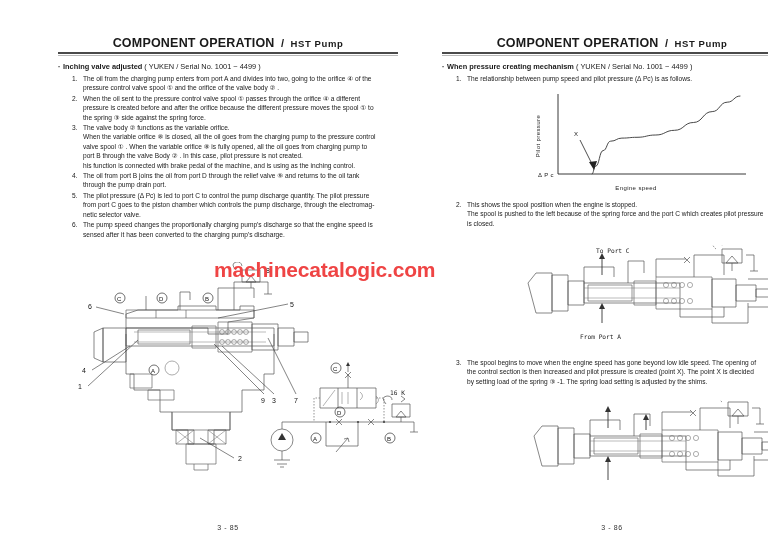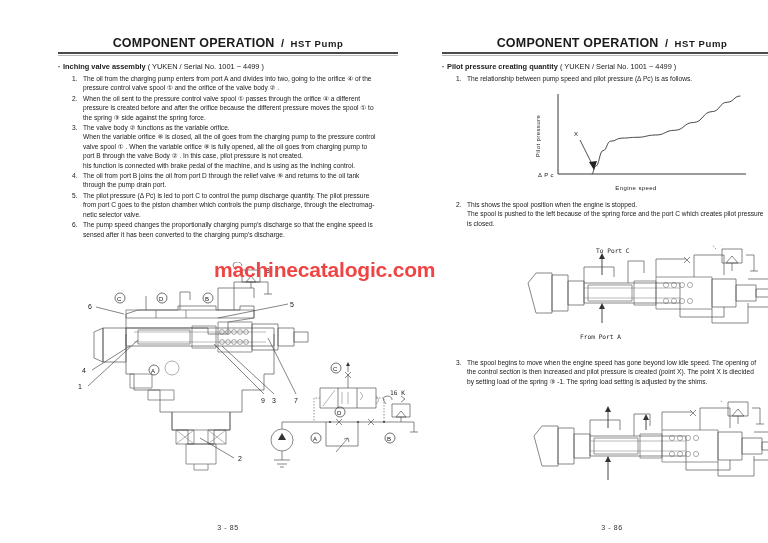--- a/index.html
+++ b/index.html
@@ -67,21 +67,21 @@
         <span class="t2">/</span>
         <span class="t3">HST  Pump</span>
       </div>
       <div class="rule">
         <div class="r1"></div>
           <div class="r2"></div>
       </div>
 
       <div class="sec" style="top:62px;">
         <span class="bullet">·</span>
-        <span>Inching valve assembly</span>
+        <span>Inching valve adjusted</span>
         <span class="ser">( YUKEN  /   Serial No. 1001  ~  4499 )</span>
       </div>
 
       <div class="list" style="top:74px;">
 
         <div class="li">
           <div class="num">1.</div>
           <div class="body">
             <p>The oil from the charging pump enters from port A and divides into two, going to the orifice ④ of the</p>
             <p>pressure control valve spool ① and the orifice of the valve body ② .</p>
@@ -288,21 +288,21 @@
         <span class="t2">/</span>
         <span class="t3">HST  Pump</span>
       </div>
       <div class="rule">
         <div class="r1"></div>
           <div class="r2"></div>
       </div>
 
       <div class="sec" style="top:62px;">
         <span class="bullet">·</span>
-        <span>Pilot  pressure  creating  quantity</span>
+        <span>When  pressure  creating  mechanism</span>
         <span class="ser">( YUKEN  /   Serial No. 1001  ~  4499 )</span>
       </div>
 
       <div class="list" style="top:74px;">
         <div class="li">
           <div class="num">1.</div>
           <div class="body">
             <p>The relationship between pump speed and pilot pressure (Δ Pc) is as follows.</p>
           </div>
         </div>

